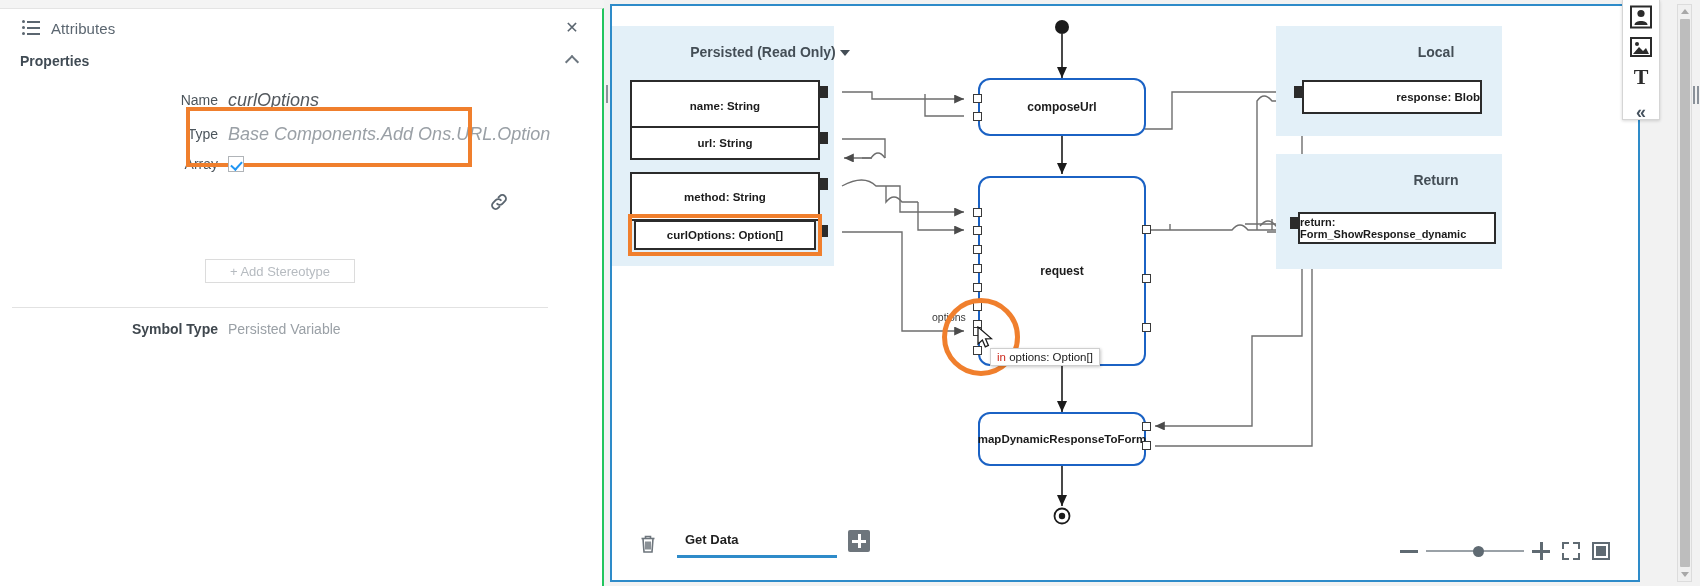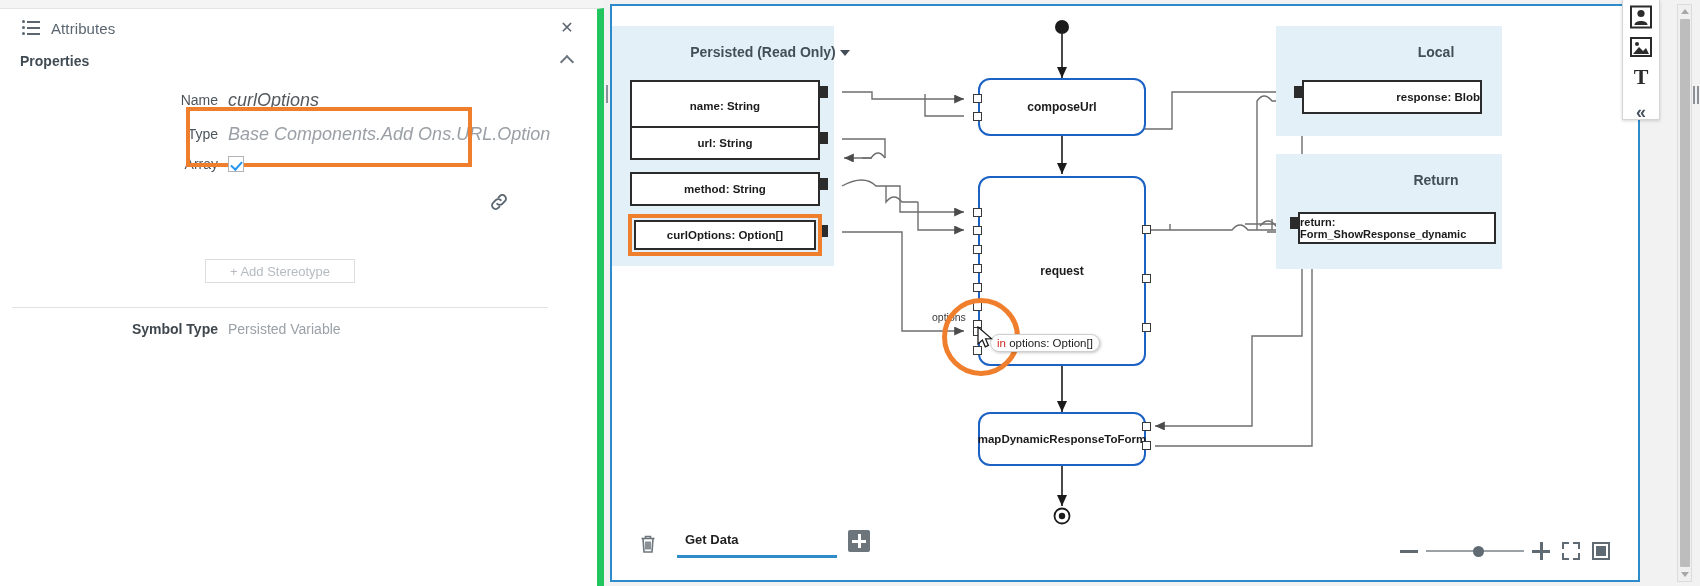--- a/index.html
+++ b/index.html
@@ -14,21 +14,21 @@
     position: relative;
     width: 1700px; height: 586px;
     background: #f2f2f2;
   }
 
   
   #left-panel {
     position: absolute; left: 0; top: 8px;
     width: 604px; height: 578px;
     background: #ffffff;
-    border-right: 7px solid #22c55e;
+    border-right: 2px solid #22c55e;
     border-top: 1px solid #e4e4e4;
   }
   .panel-header {
     position: relative;
     height: 38px;
     display: flex; align-items: center;
     padding-left: 22px;
   }
   .hdr-icon {
     width: 18px; height: 14px;
@@ -452,21 +452,21 @@
     <div class="var-box" style="left:18px; top:74px; width:190px; height:52px;">
       <span>name: String</span>
     </div>
     <div class="var-pin" style="left:206px; top:80px;"></div>
 
     <div class="var-box" style="left:18px; top:120px; width:190px; height:34px;">
       <span>url: String</span>
     </div>
     <div class="var-pin" style="left:206px; top:126px;"></div>
 
-    <div class="var-box" style="left:18px; top:166px; width:190px; height:34px;">
+    <div class="var-box" style="left:18px; top:166px; width:190px; height:49px;">
       <span>method: String</span>
     </div>
     <div class="var-pin" style="left:206px; top:172px;"></div>
 
     <div class="var-box" style="left:22px; top:214px; width:182px; height:30px;">
       <span>curlOptions: Option[]</span>
     </div>
     <div class="var-pin" style="left:206px; top:219px;"></div>
     <div class="hl-box" style="left:16px; top:208px; width:194px; height:42px;"></div>
 
@@ -506,21 +506,21 @@
     <div class="port" style="left:361px; top:314px;"></div>
     <div class="port" style="left:361px; top:321px;"></div>
     <div class="port" style="left:361px; top:340px;"></div>
     <div class="port-label" style="left:320px; top:305px;">options</div>
     <div class="port" style="left:530px; top:219px;"></div>
     <div class="port" style="left:530px; top:268px;"></div>
     <div class="port" style="left:530px; top:317px;"></div>
 
     <div class="circle-hl" style="left:330px; top:292px; width:78px; height:78px;"></div>
 
-    <div class="tooltip" style="left:378px; top:328px;border-radius:9px;">
+    <div class="tooltip" style="left:378px; top:342px;">
       <span class="kw">in</span><span> options: Option[]</span>
     </div>
 
     <svg class="cursor-arrow" style="left:365px; top:320px;" width="18" height="24" viewBox="0 0 18 24">
       <path d="M1,1 L1,18 L5.4,14 L8.3,20.8 L11.4,19.4 L8.6,12.9 L14.4,12.6 z" fill="#ffffff" stroke="#1b1b1b" stroke-width="1.3"></path>
     </svg>
 
     <div class="node" style="left:366px; top:406px; width:168px; height:54px;">
       <span style="font-size:11.5px">mapDynamicResponseToForm</span>
     </div>

